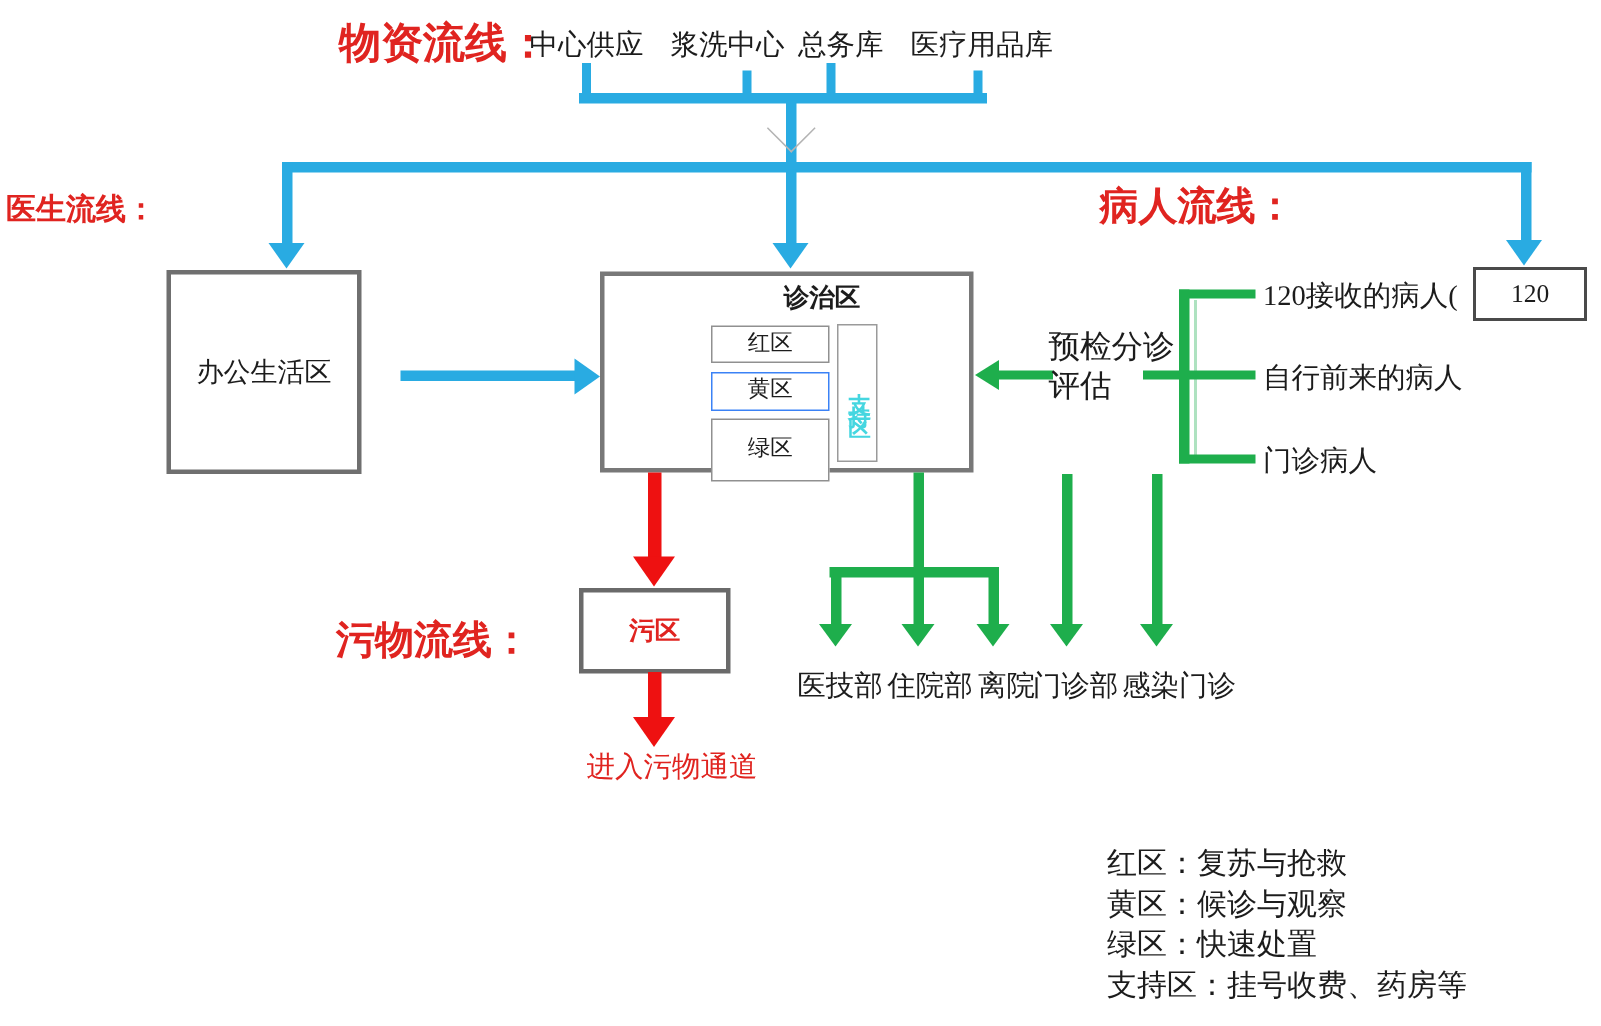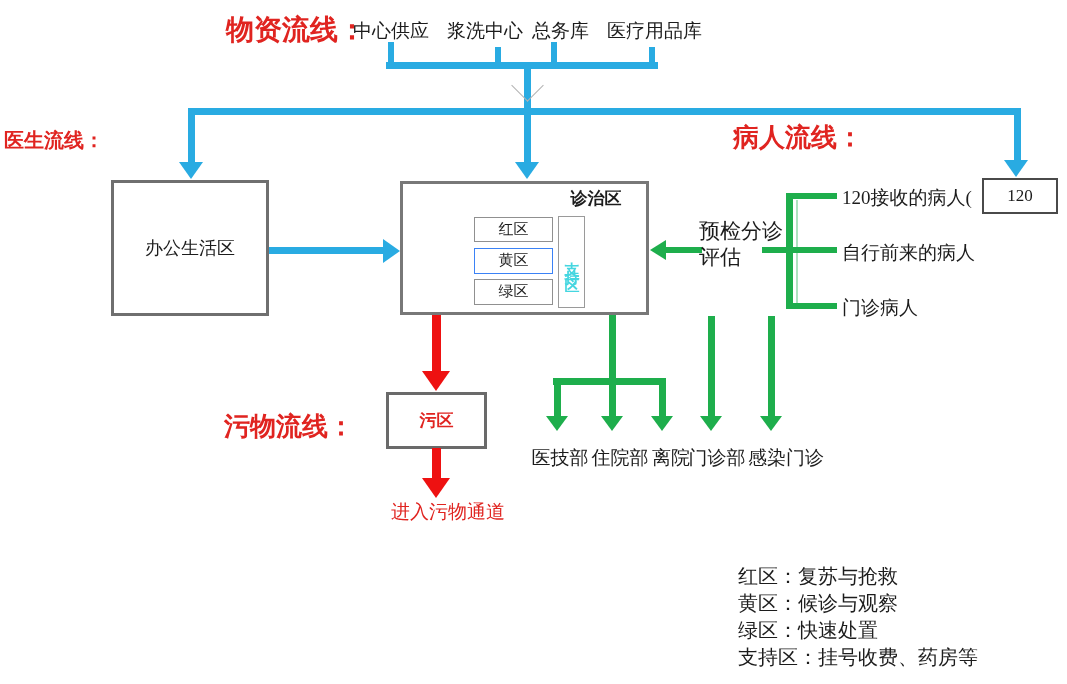--- a/index.html
+++ b/index.html
@@ -49,33 +49,33 @@
   <div class="bline" style="left:188px;top:108px;width:833px;height:7px;"></div>
   <div class="bline" style="left:188px;top:108px;width:7px;height:56px;"></div>
   <div class="ah ah-down-b" style="left:179px;top:162px;"></div>
   <div class="bline" style="left:524px;top:113px;width:7px;height:51px;"></div>
   <div class="ah ah-down-b" style="left:515px;top:162px;"></div>
   <div class="bline" style="left:1014px;top:108px;width:7px;height:54px;"></div>
   <div class="ah ah-down-b" style="left:1004px;top:160px;"></div>
   <div class="bline" style="left:267px;top:247px;width:117px;height:7px;"></div>
   <div class="ah ah-right-b" style="left:383px;top:239px;"></div>
 
-  <div class="box" style="left:111px;top:180px;width:158px;height:136px;border:3px solid #6f6f6f;">
+  <div class="box" style="left:111px;top:180px;width:130px;height:136px;border:3px solid #6f6f6f;">
     <span class="t" style="position:static;font-size:18px;">办公生活区</span>
   </div>
 
   <div class="box" style="left:400px;top:181px;width:249px;height:134px;border:3px solid #787878;"></div>
-  <div class="t" style="left:400px;top:189px;width:296px;text-align:center;font-size:17px;font-weight:bold;padding-left:48px;">诊治区</div>
+  <div class="t" style="left:400px;top:189px;width:296px;text-align:center;font-size:17px;font-weight:bold;">诊治区</div>
   <div class="box" style="left:474px;top:217px;width:79px;height:25px;border:1px solid #909090;">
     <span class="t" style="position:static;font-size:15px;">红区</span>
   </div>
   <div class="box" style="left:474px;top:248px;width:79px;height:26px;border:1px solid #3b82f6;">
     <span class="t" style="position:static;font-size:15px;">黄区</span>
   </div>
-  <div class="box" style="left:474px;top:279px;width:79px;height:26px;border:1px solid #909090;">
+  <div class="box" style="left:474px;top:279px;width:79px;height:42px;border:1px solid #909090;">
     <span class="t" style="position:static;font-size:15px;">绿区</span>
   </div>
   <div class="box" style="left:558px;top:216px;width:27px;height:92px;border:1px solid #9a9a9a;">
     <span class="support-text">支持区</span>
   </div>
 
   <div class="box" style="left:982px;top:178px;width:76px;height:36px;border:2px solid #4a4a4a;">
     <span class="t" style="position:static;font-size:17px;">120</span>
   </div>
 

